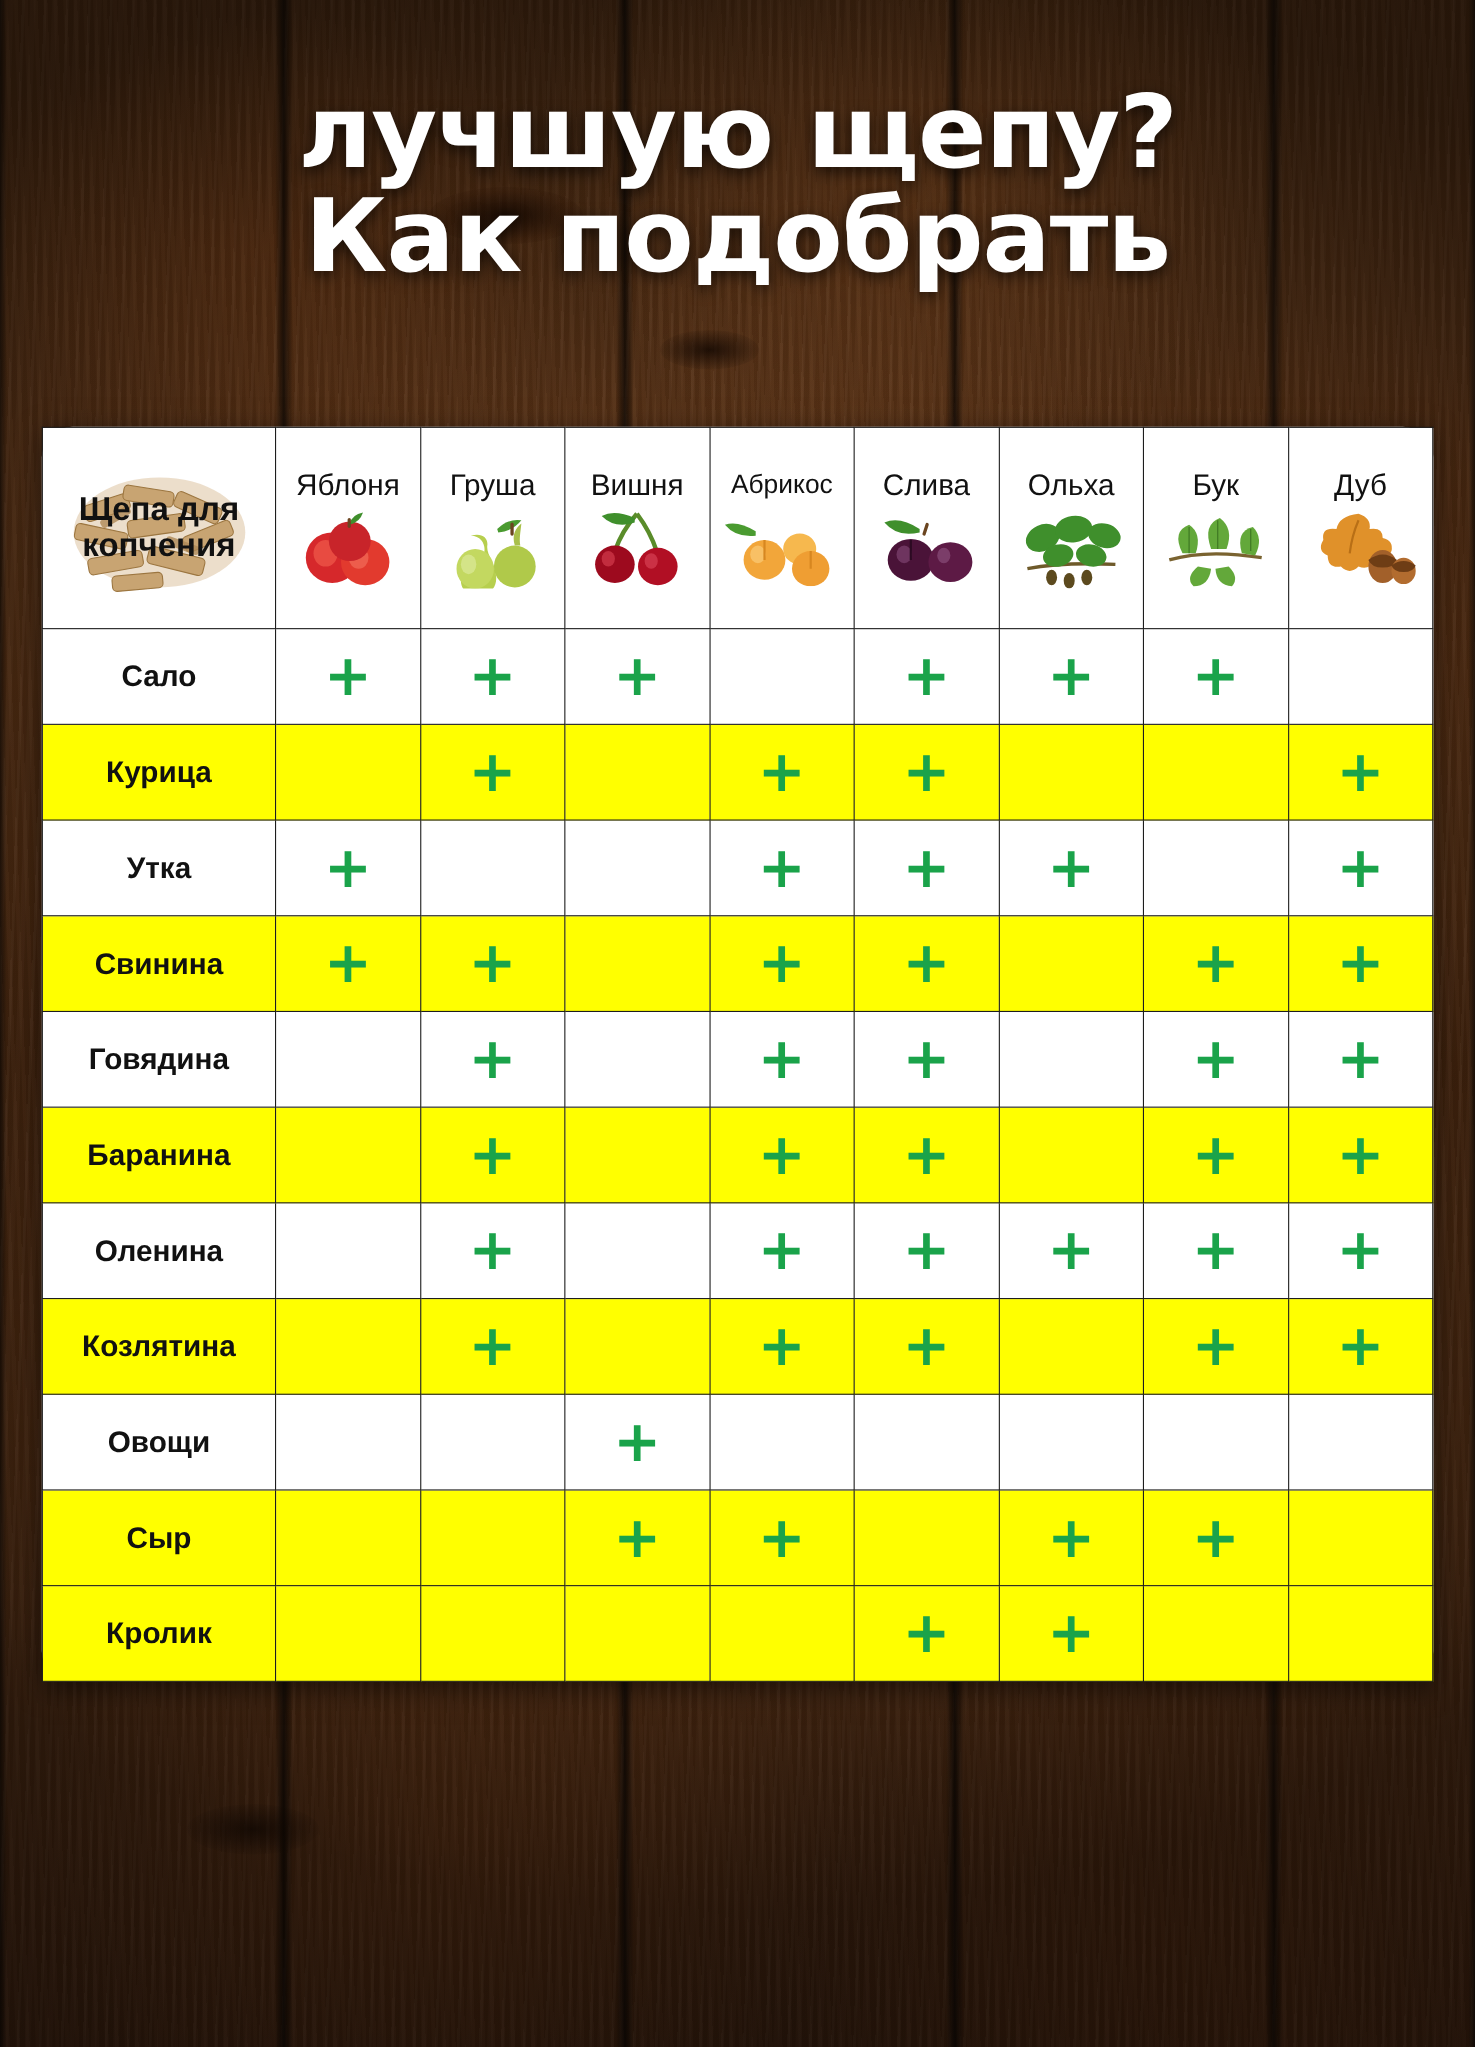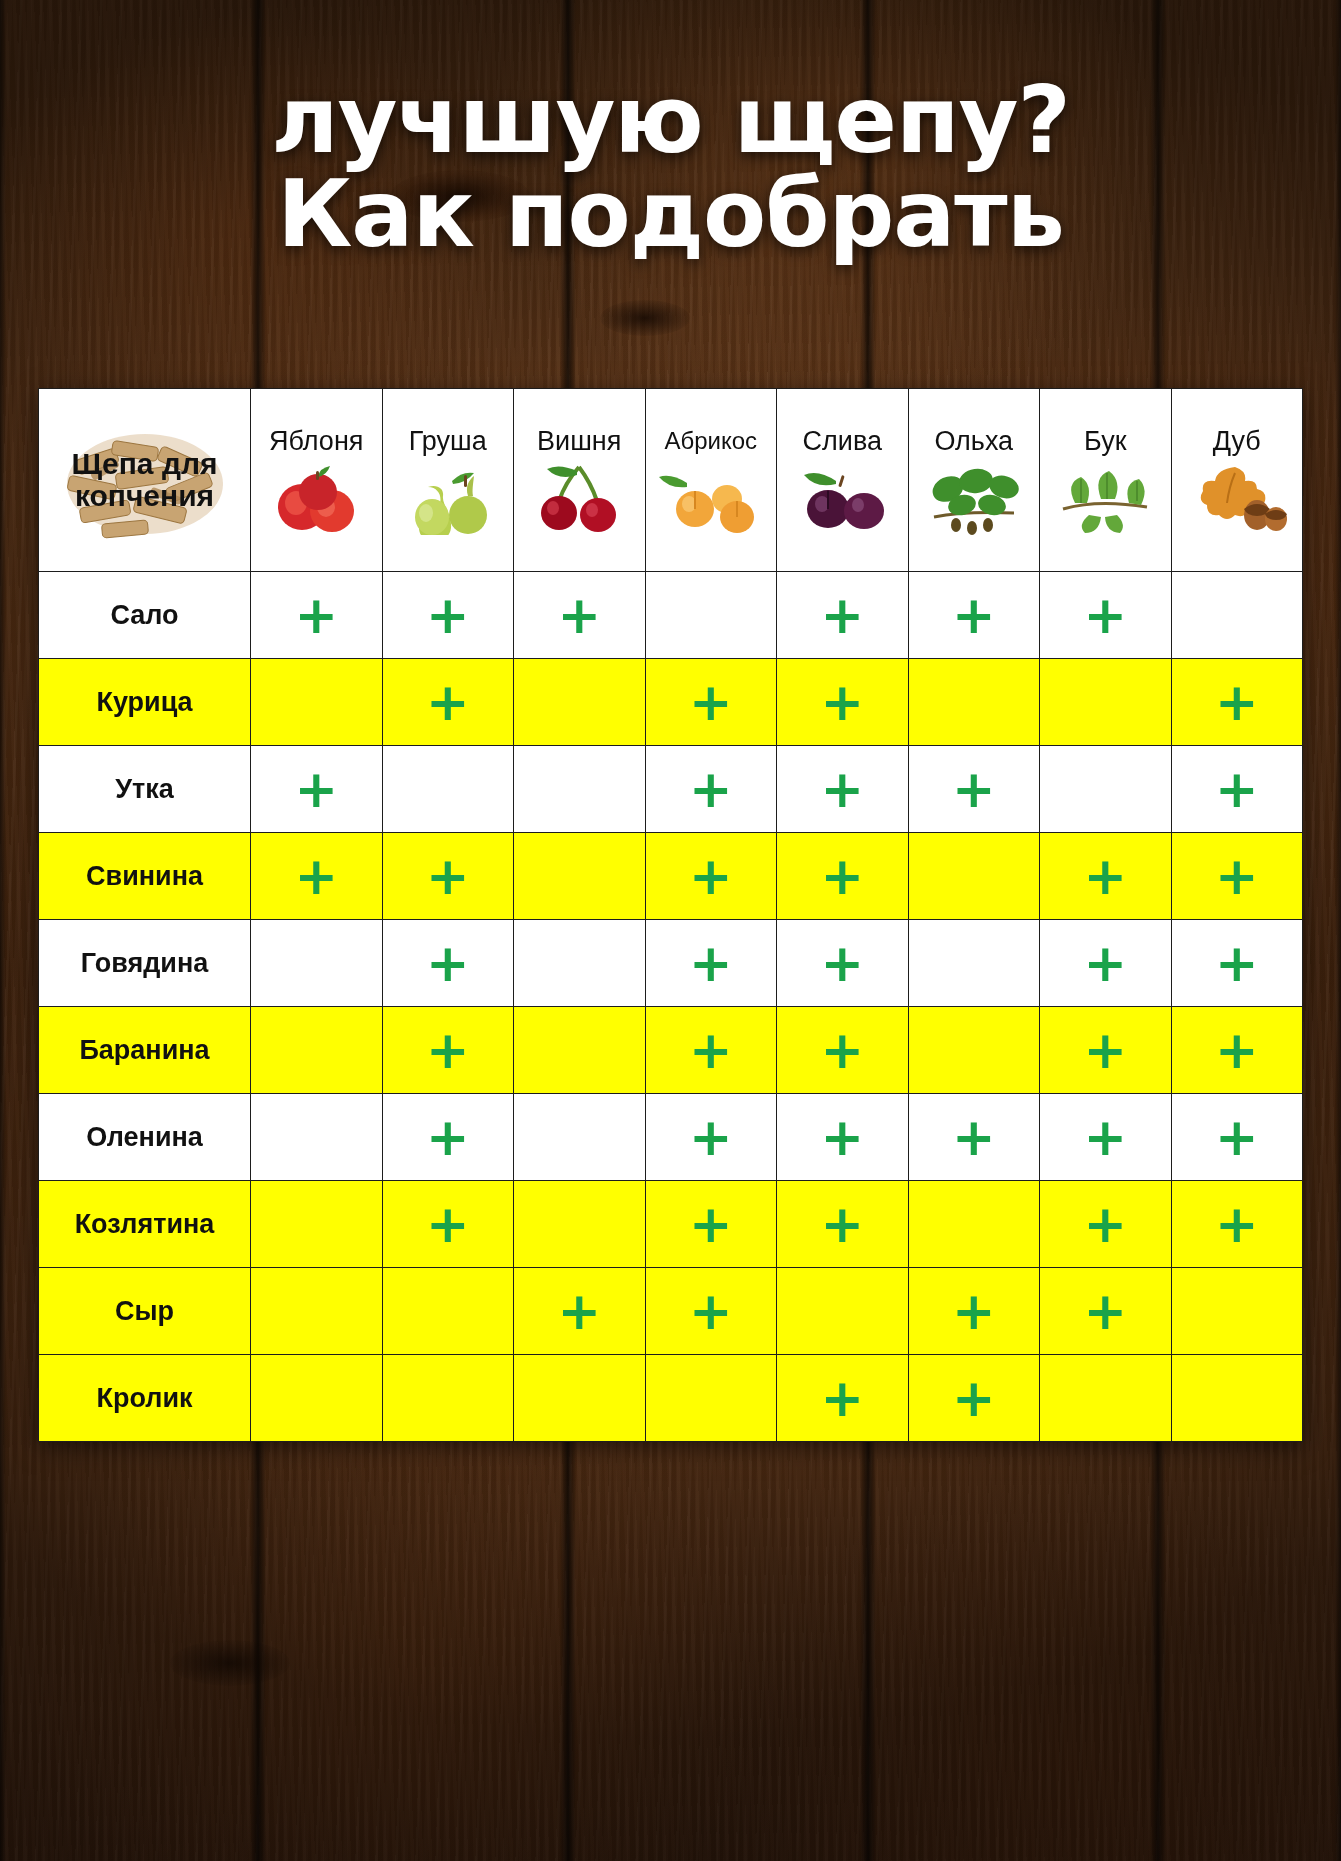--- a/index.html
+++ b/index.html
@@ -515,20 +515,47 @@
           <td>
             <div class="cell-empty"></div>
           </td>
           <td>
             <div class="plus">+</div>
           </td>
           <td>
             <div class="plus">+</div>
           </td>
         </tr>
+        <tr>
+          <td class="rowlbl">Овощи</td>
+          <td>
+            <div class="cell-empty"></div>
+          </td>
+          <td>
+            <div class="cell-empty"></div>
+          </td>
+          <td>
+            <div class="plus">+</div>
+          </td>
+          <td>
+            <div class="cell-empty"></div>
+          </td>
+          <td>
+            <div class="cell-empty"></div>
+          </td>
+          <td>
+            <div class="cell-empty"></div>
+          </td>
+          <td>
+            <div class="cell-empty"></div>
+          </td>
+          <td>
+            <div class="cell-empty"></div>
+          </td>
+        </tr>
         <tr class="alt">
           <td class="rowlbl">Сыр</td>
           <td>
             <div class="cell-empty"></div>
           </td>
           <td>
             <div class="cell-empty"></div>
           </td>
           <td>
             <div class="plus">+</div>

